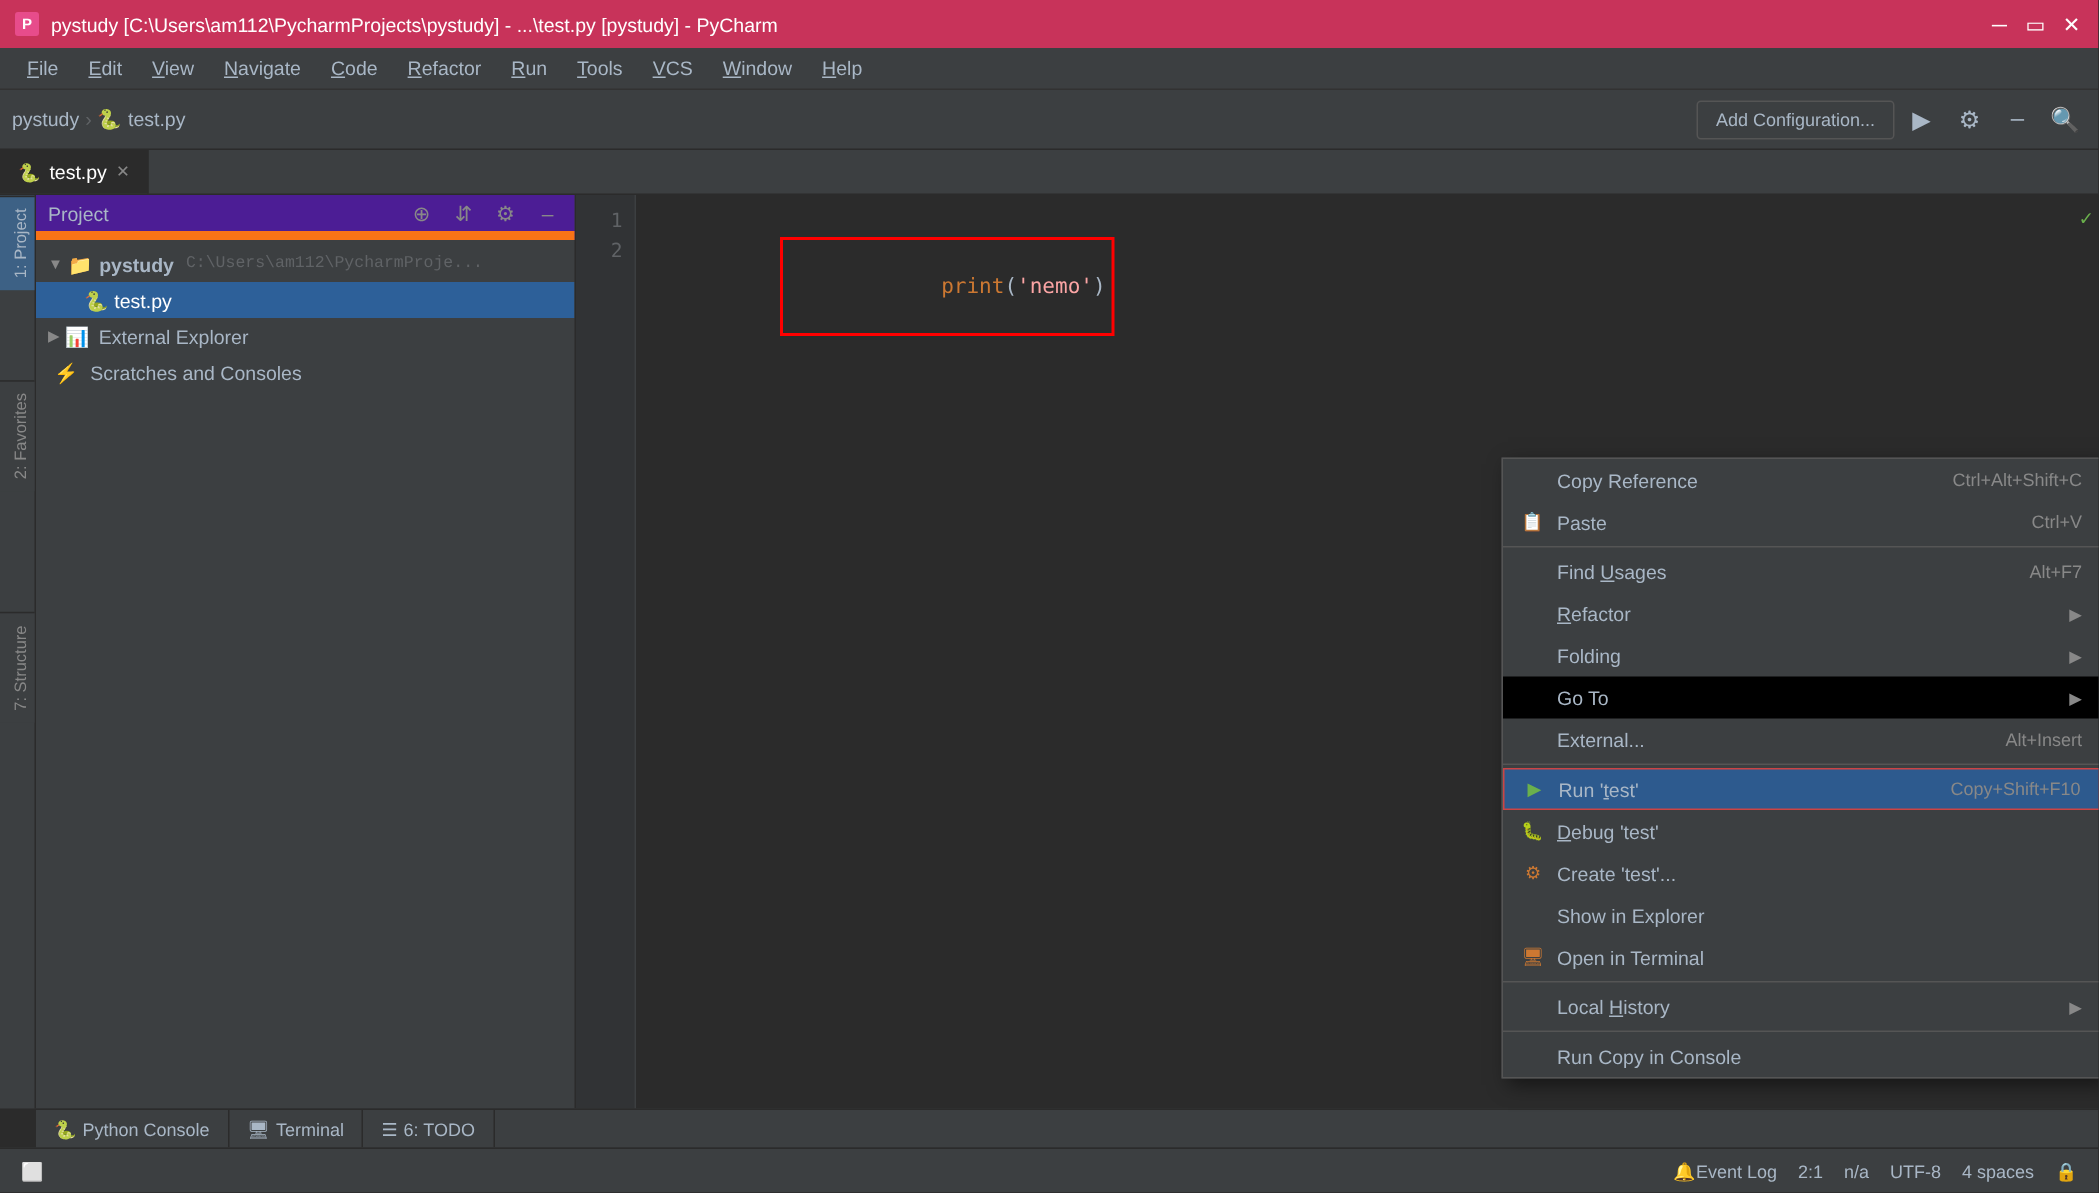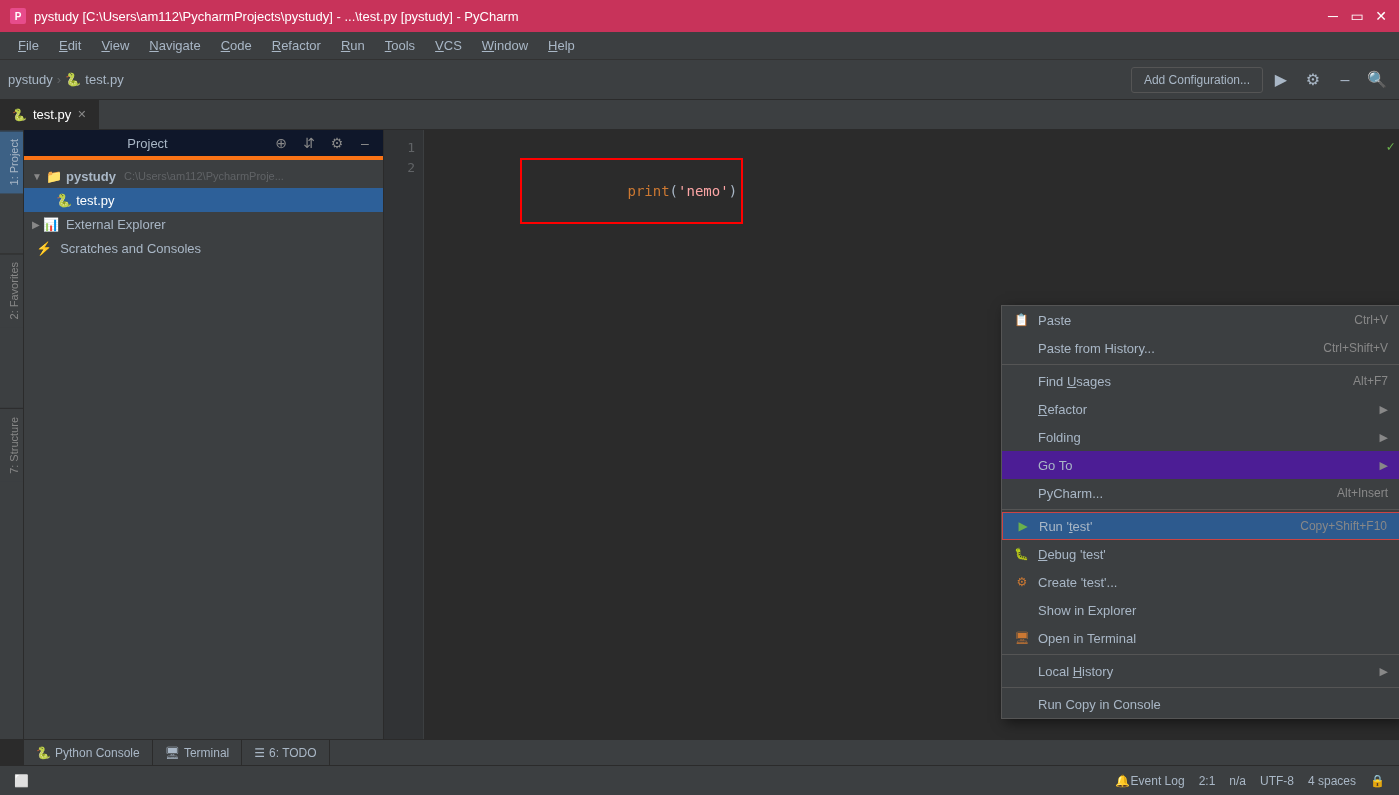--- a/index.html
+++ b/index.html
@@ -133,25 +133,24 @@
       width: 360px;
       background: #3c3f41;
       border-right: 1px solid #2b2b2b;
       display: flex;
       flex-direction: column;
     }
     #project-header {
       display: flex;
       align-items: center;
       padding: 4px 8px;
-      background: #0f172a;
-      border-bottom: 4px solid #f97316;
+      background: #4c1d95;
+      border-bottom: 6px solid #f97316;
       gap: 8px;
       height: 30px;
-      text-align: center;
     }
     .project-title {
       font-size: 13px; color: #a9b7c6; flex: 1;
     }
     .project-icon-btn {
       width: 20px; height: 20px;
       display: flex; align-items: center; justify-content: center;
       cursor: pointer; color: #888; font-size: 14px;
     }
     #project-tree {
@@ -227,21 +226,21 @@
     }
     .ctx-item {
       display: flex;
       align-items: center;
       padding: 5px 12px;
       cursor: pointer;
       gap: 8px;
       height: 28px;
       position: relative;
     }
-    .ctx-item.highlighted { background: #4c1d95; }
+    .ctx-item.highlighted { background: #000000; }
     .ctx-item.run-highlighted {
       background: #2d5a8e;
       border: 1px solid #e05555;
     }
     .ctx-item .shortcut {
       margin-left: auto;
       color: #888;
       font-size: 12px;
     }
     .ctx-item .arrow-r { margin-left: auto; color: #888; font-size: 11px; }
@@ -379,21 +378,21 @@
       <div class="project-icon-btn">⇵</div>
       <div class="project-icon-btn">⚙</div>
       <div class="project-icon-btn">–</div>
     </div>
     <div id="project-tree">
 
       <div class="tree-item">
         <span class="arrow">▼</span>
         <span style="color:#6897bb;">📁</span>
         <span style="color:#a9b7c6; font-weight:bold;">pystudy</span>
-        <span style="color:#606366; font-size:11px; margin-left:4px;">C:\Users\am112\PycharmProje...</span>
+        <span style="color:#606366; font-size:11px; margin-left:4px;font-family:Liberation Mono, monospace;">C:\Users\am112\PycharmProje...</span>
       </div>
 
       <div class="tree-item selected" style="padding-left: 32px;">
         <span style="color:#6ab04c;">🐍</span>
         <span>test.py</span>
       </div>
 
       <div class="tree-item">
         <span class="arrow" style="color:#888;">▶</span>
         <span style="color:#cc7832; margin-right:2px;">📊</span>
@@ -421,29 +420,29 @@
             <span class="kw-print">print</span><span class="kw-paren">(</span><span class="kw-string">'nemo'</span><span class="kw-paren">)</span>
           </span>
         </div>
         <div class="code-line">&nbsp;</div>
         <span class="green-mark" style="position:absolute; right:4px; top:8px; color:#6ab04c;">✓</span>
       </div>
     </div>
 
     <div id="context-menu">
       <div class="ctx-item">
+        <span class="item-icon"></span>
+        <span>Copy Reference</span>
+        <span class="shortcut">Ctrl+Alt+Shift+C</span>
+      </div>
+      <div class="ctx-item">
         <span class="item-icon">📋</span>
         <span>Paste</span>
         <span class="shortcut">Ctrl+V</span>
       </div>
-      <div class="ctx-item">
-        <span class="item-icon"></span>
-        <span>Paste from History...</span>
-        <span class="shortcut">Ctrl+Shift+V</span>
-      </div>
       <div class="ctx-separator"></div>
       <div class="ctx-item">
         <span class="item-icon"></span>
         <span>Find <span style="text-decoration:underline;">U</span>sages</span>
         <span class="shortcut">Alt+F7</span>
       </div>
       <div class="ctx-item">
         <span class="item-icon"></span>
         <span><span style="text-decoration:underline;">R</span>efactor</span>
         <span class="arrow-r">▶</span>
@@ -453,21 +452,21 @@
         <span>Folding</span>
         <span class="arrow-r">▶</span>
       </div>
       <div class="ctx-item highlighted">
         <span class="item-icon"></span>
         <span>Go To</span>
         <span class="arrow-r">▶</span>
       </div>
       <div class="ctx-item">
         <span class="item-icon"></span>
-        <span>PyCharm...</span>
+        <span>External...</span>
         <span class="shortcut">Alt+Insert</span>
       </div>
       <div class="ctx-separator"></div>
       <div class="ctx-item run-highlighted" style="background:#2d5a8e; border:1px solid #cc4444;">
         <span class="item-icon" style="color:#6ab04c;">▶</span>
         <span>Run '<span style="text-decoration:underline;">t</span>est'</span>
         <span class="shortcut">Copy+Shift+F10</span>
       </div>
       <div class="ctx-item">
         <span class="item-icon" style="color:#6897bb;">🐛</span>

